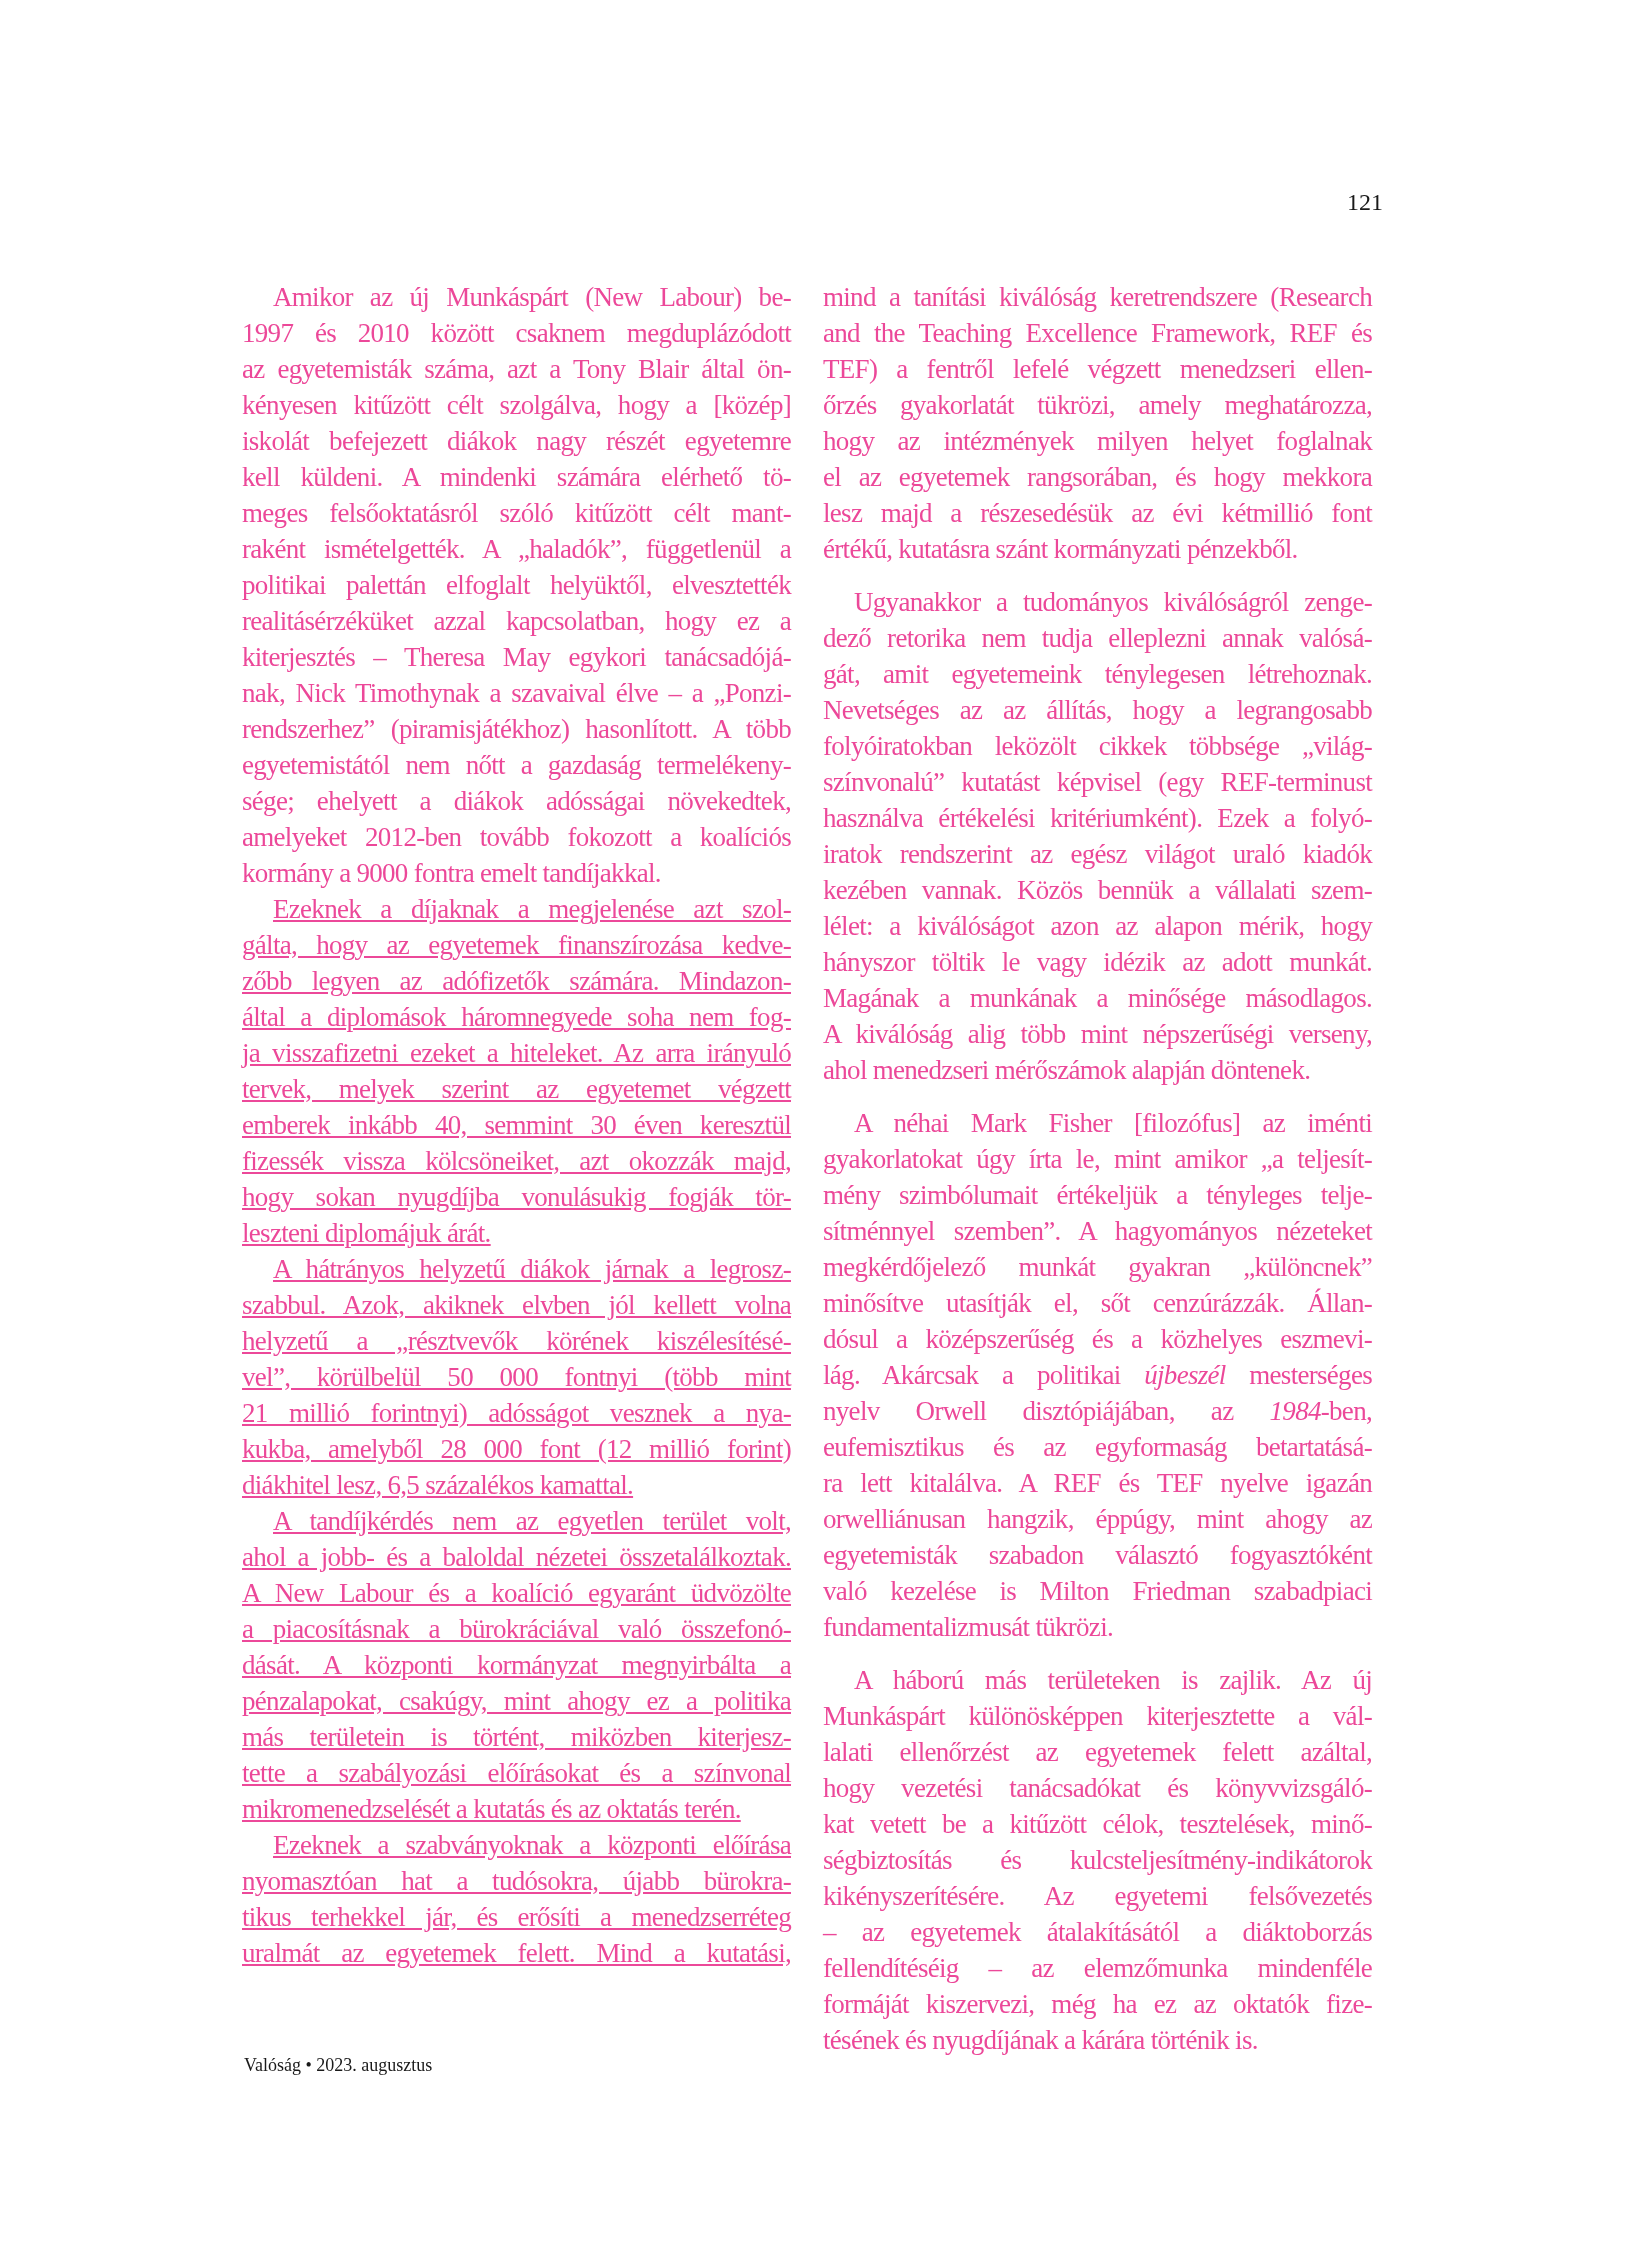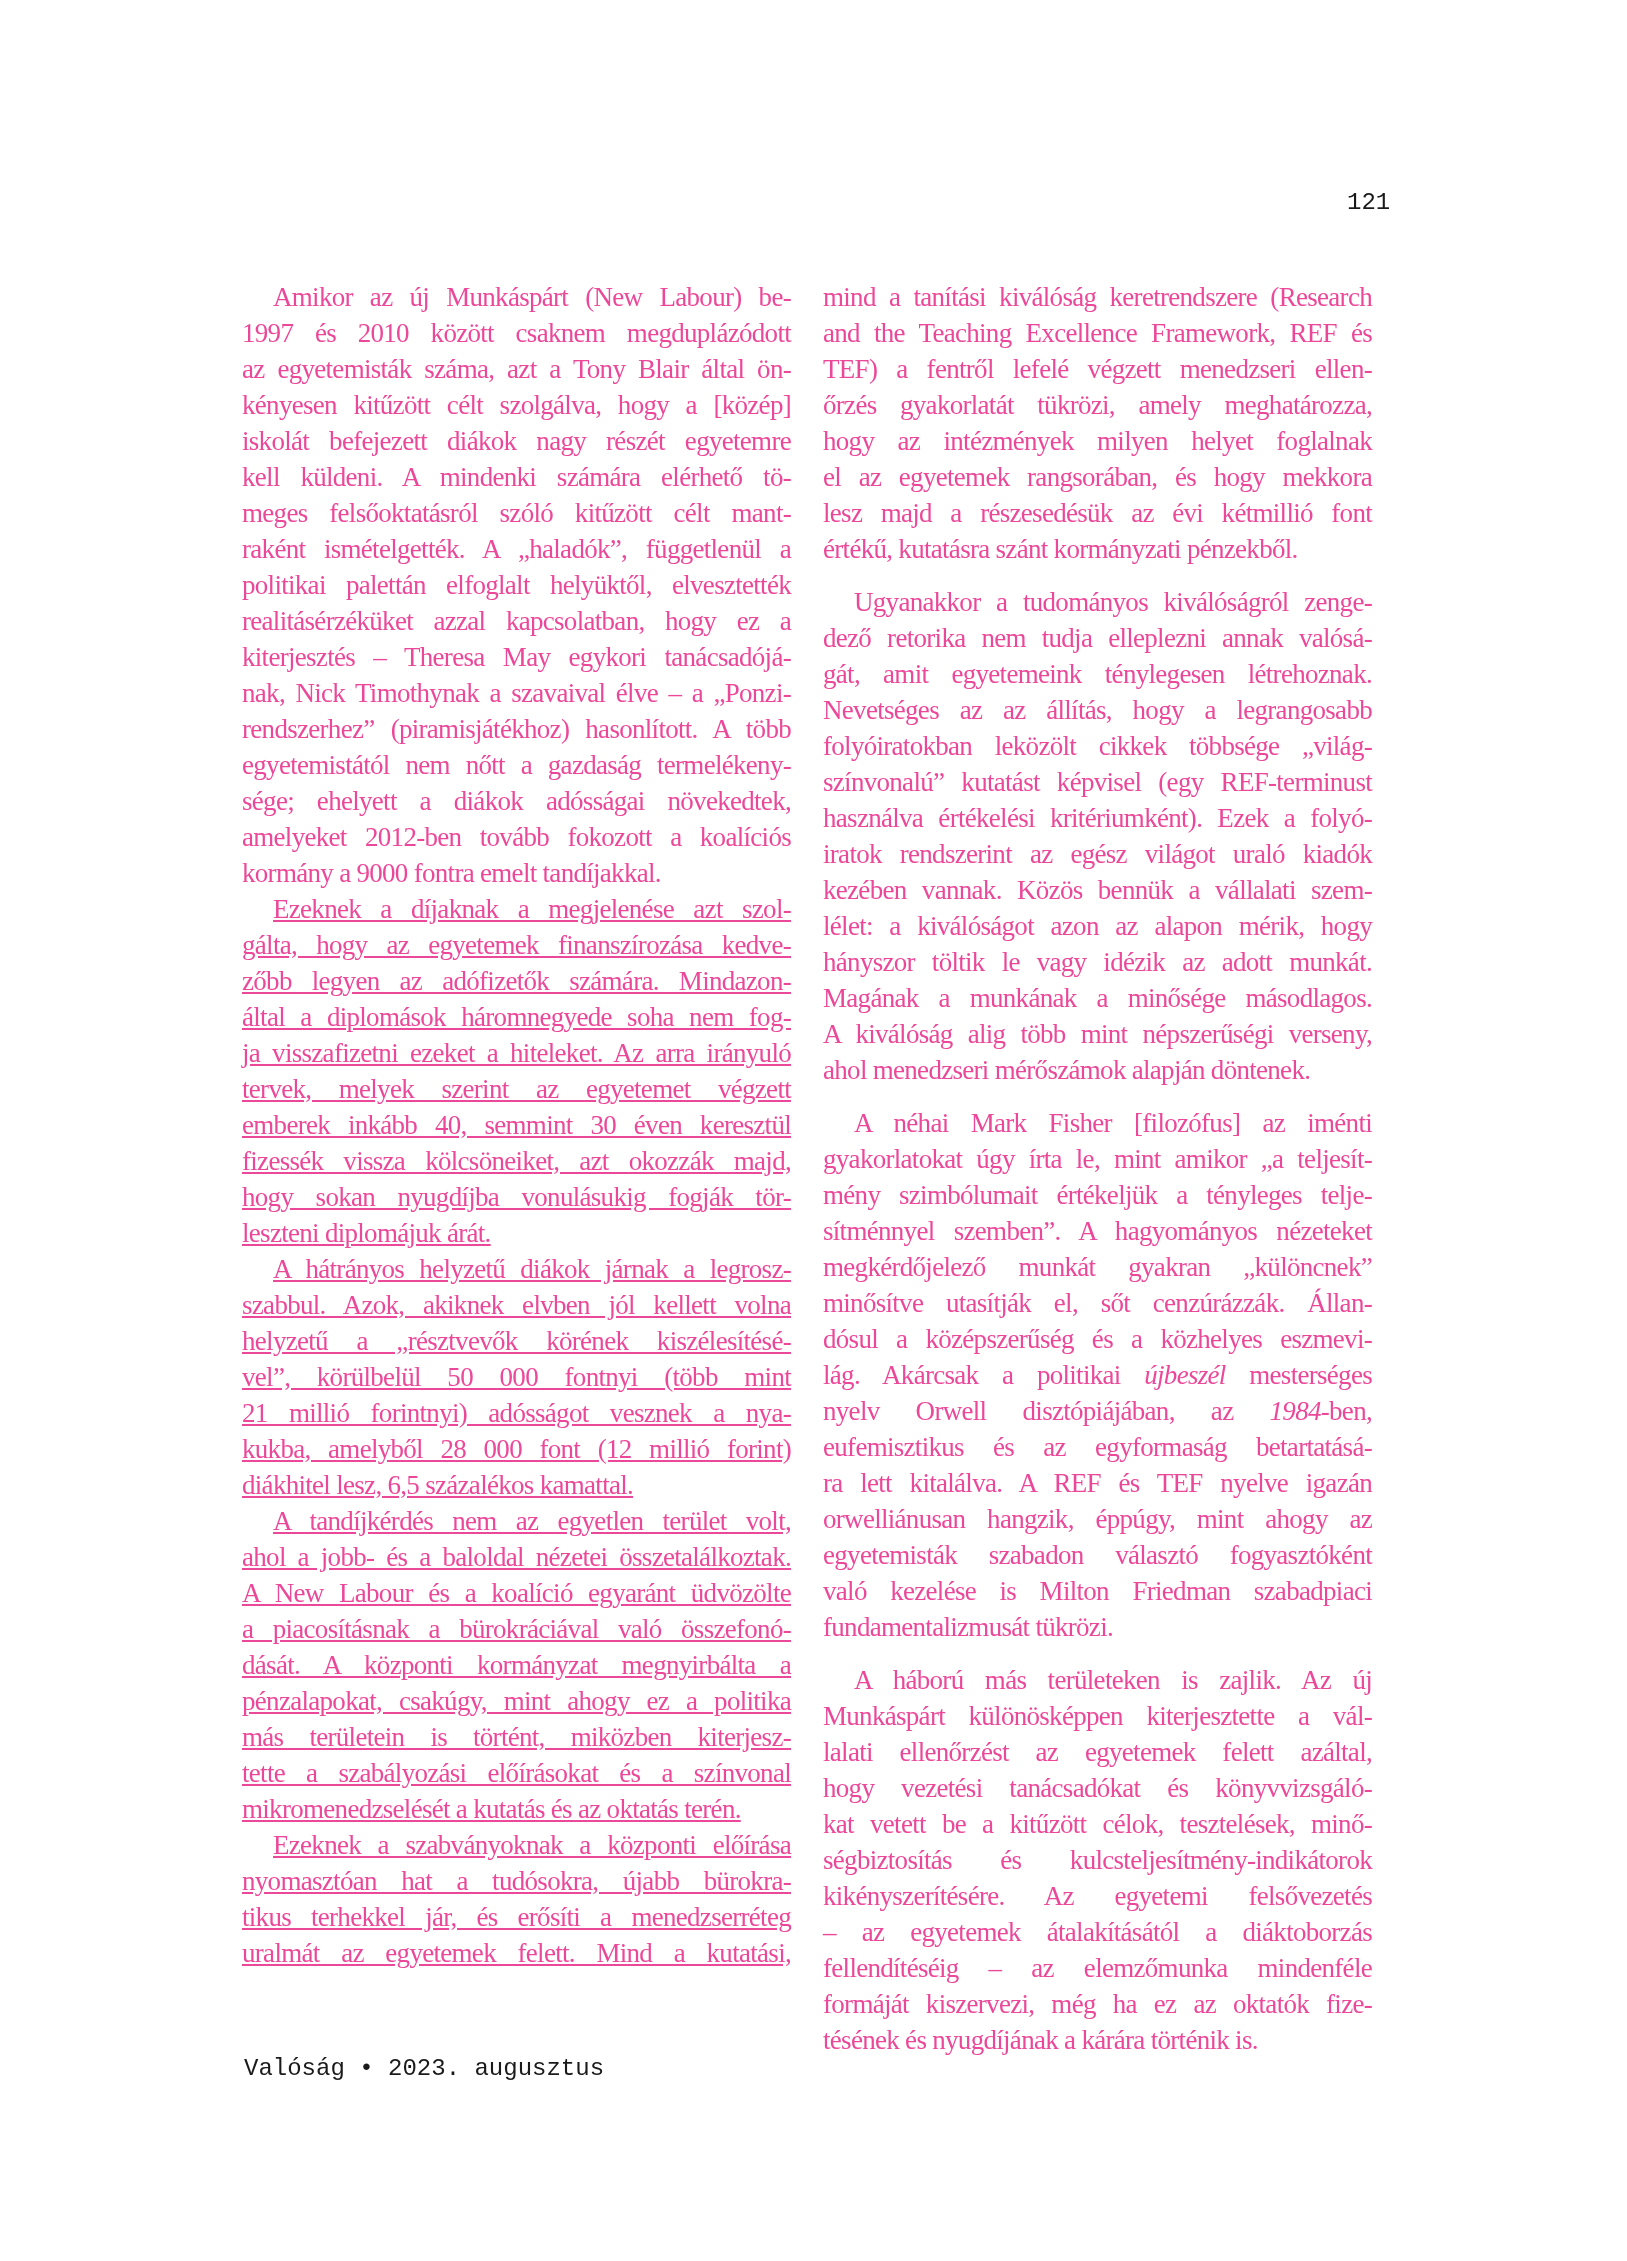--- a/index.html
+++ b/index.html
@@ -1,20 +1,20 @@
 <!DOCTYPE html>
 <html style="font-size:12.3px"><head>
 <meta charset="utf-8">
 <style>
   html, body { margin: 0; padding: 0; background: #ffffff; }
   body { width: 1628px; height: 2261px; position: relative; overflow: hidden; }
   .page { position: absolute; left: 0; top: 0; width: 1628px; height: 2261px; background: #ffffff; }
   .page-number {
     position: absolute; left: 1347px; top: 189px;
-    font-family: Liberation Mono, monospace; font-size: 24px; color: #1a1a1a;
+    font-family: Liberation Serif, serif; font-size: 24px; color: #1a1a1a;
   }
   .column {
     position: absolute; top: 279px; width: 549px;
     font-family: "Liberation Serif", serif; font-size: 27px; color: #ec4899;
   }
   .col-left { left: 242px; }
   .col-right { left: 823px; }
   .para { margin: 0; }
   .col-right .para + .para { margin-top: 17px; }
   .col-left .para + .para { margin-top: 0; text-decoration: underline; }
@@ -22,21 +22,21 @@
     display: block; height: 36px; line-height: 36px; white-space: nowrap;
     text-align: justify; text-align-last: justify;
     transform-origin: left center;
     letter-spacing: -0.7px;
   }
   .line.last { text-align-last: left; }
   .line.indent { padding-left: 31px; }
   .line i { font-style: italic; }
   .footer {
     position: absolute; left: 244px; top: 2055px;
-    font-family: Liberation Mono, monospace; font-size: 24px; color: #1a1a1a;
+    font-family: Liberation Serif, serif; font-size: 18px; color: #1a1a1a;
   }
 </style>
 </head>
 <body>
 
 <div class="page">
   <div class="page-number">121</div>
 
   <div class="column col-left">
       <div class="para">

